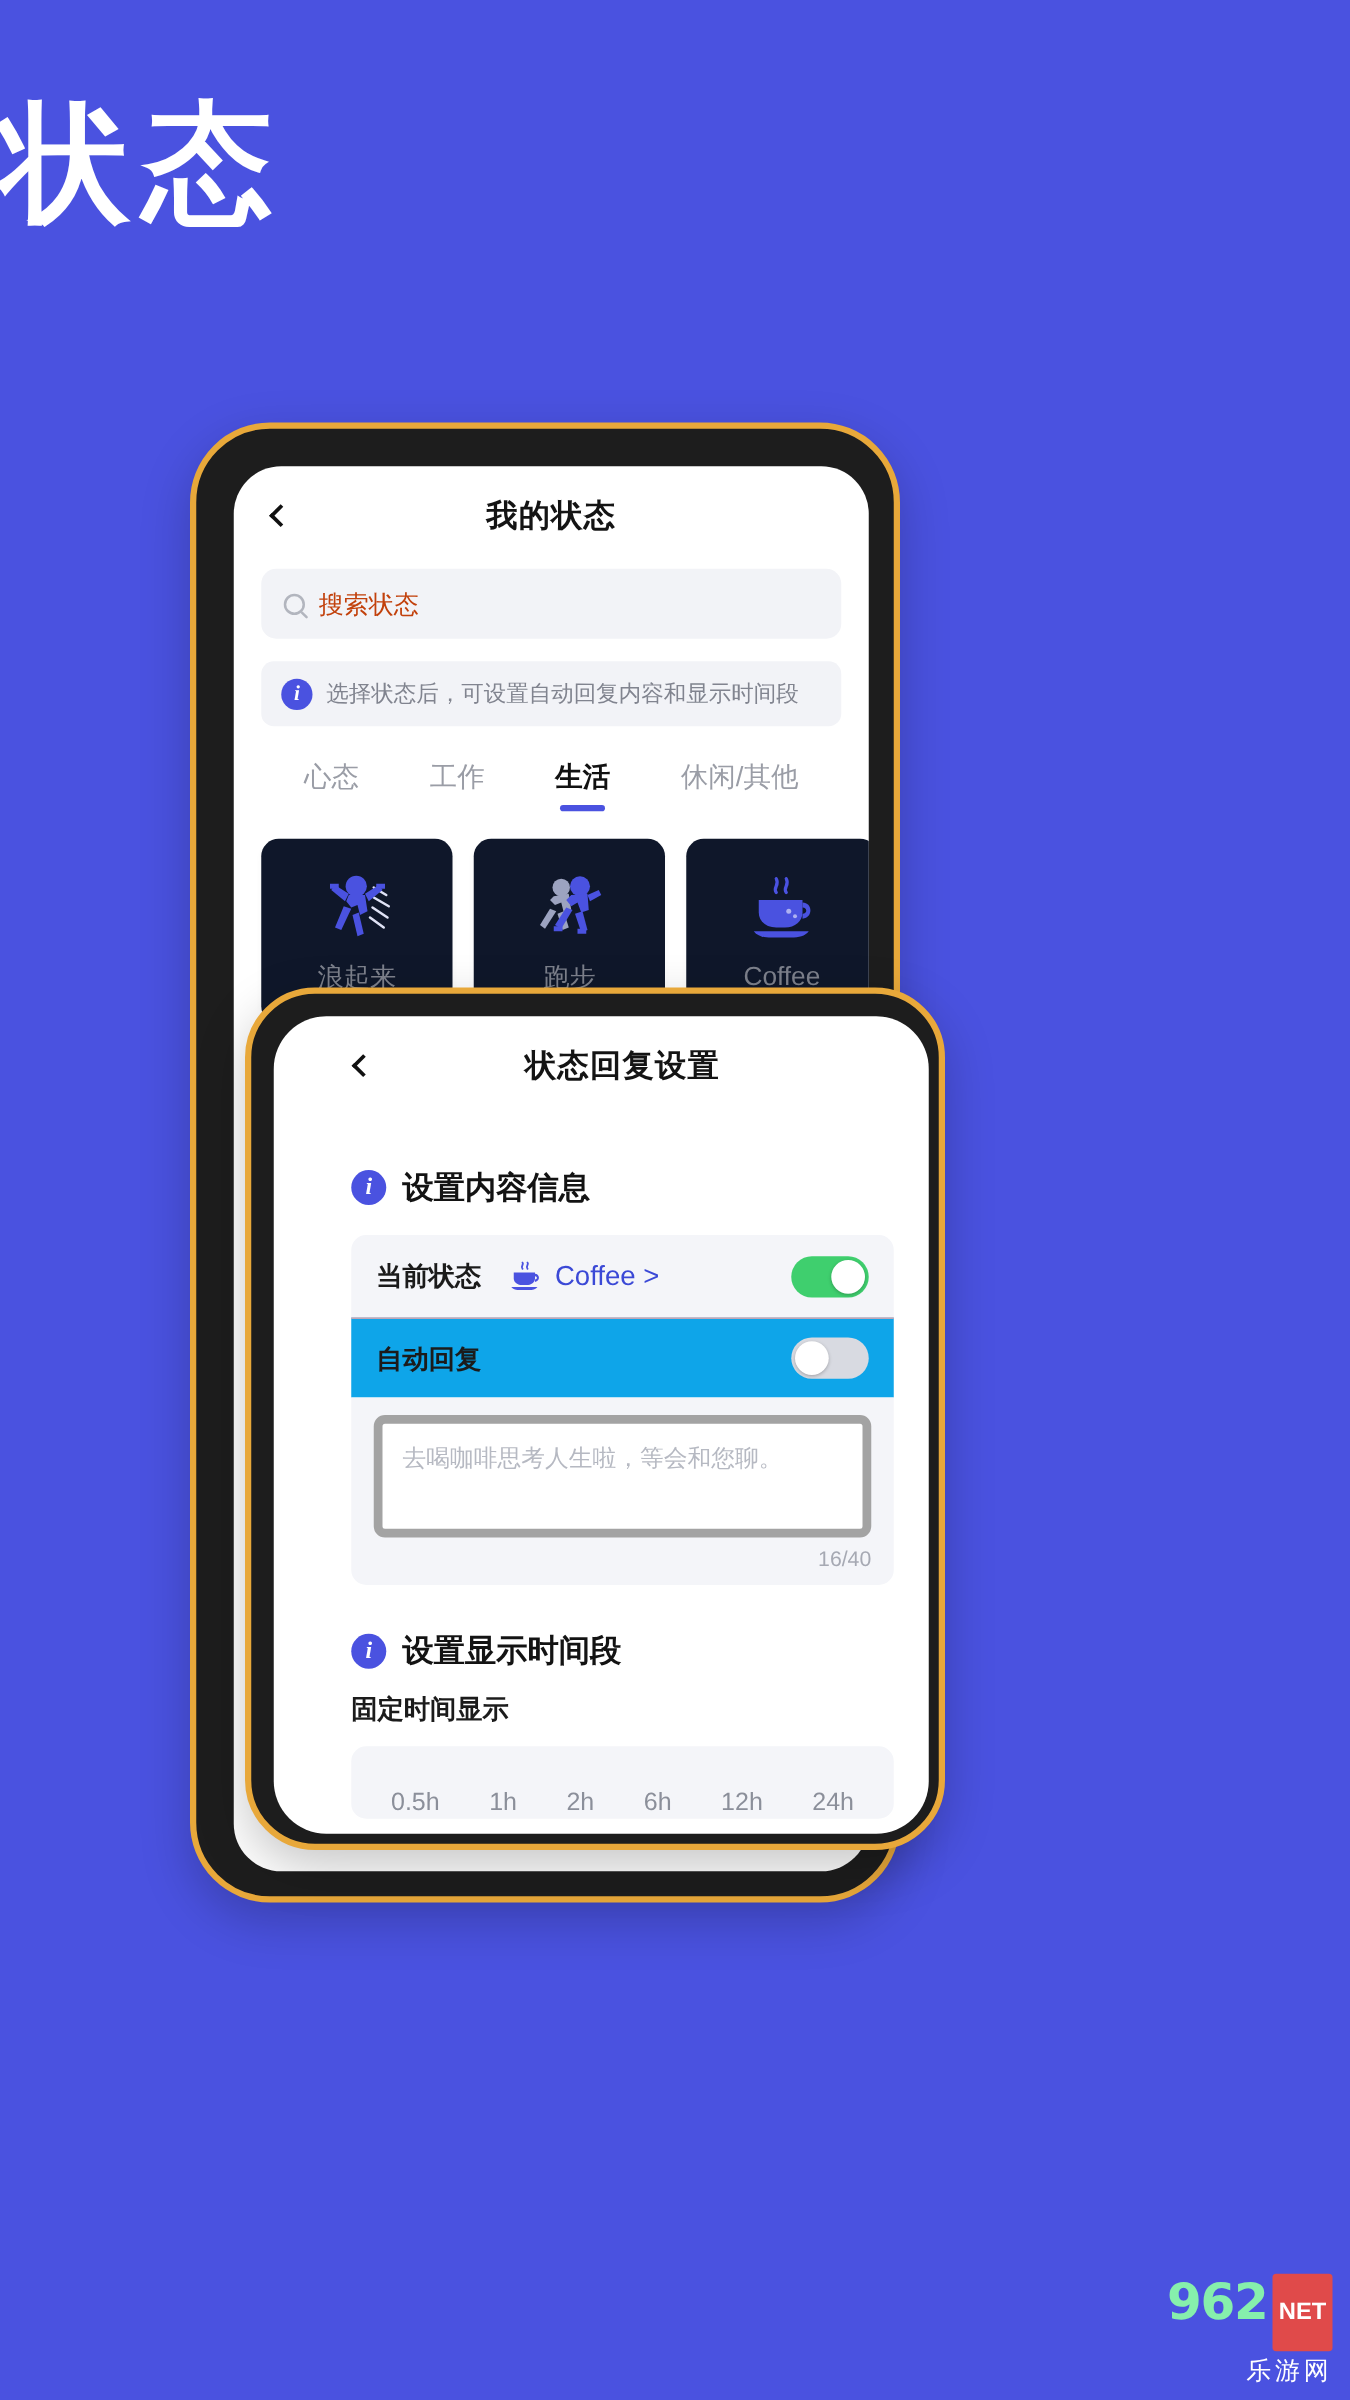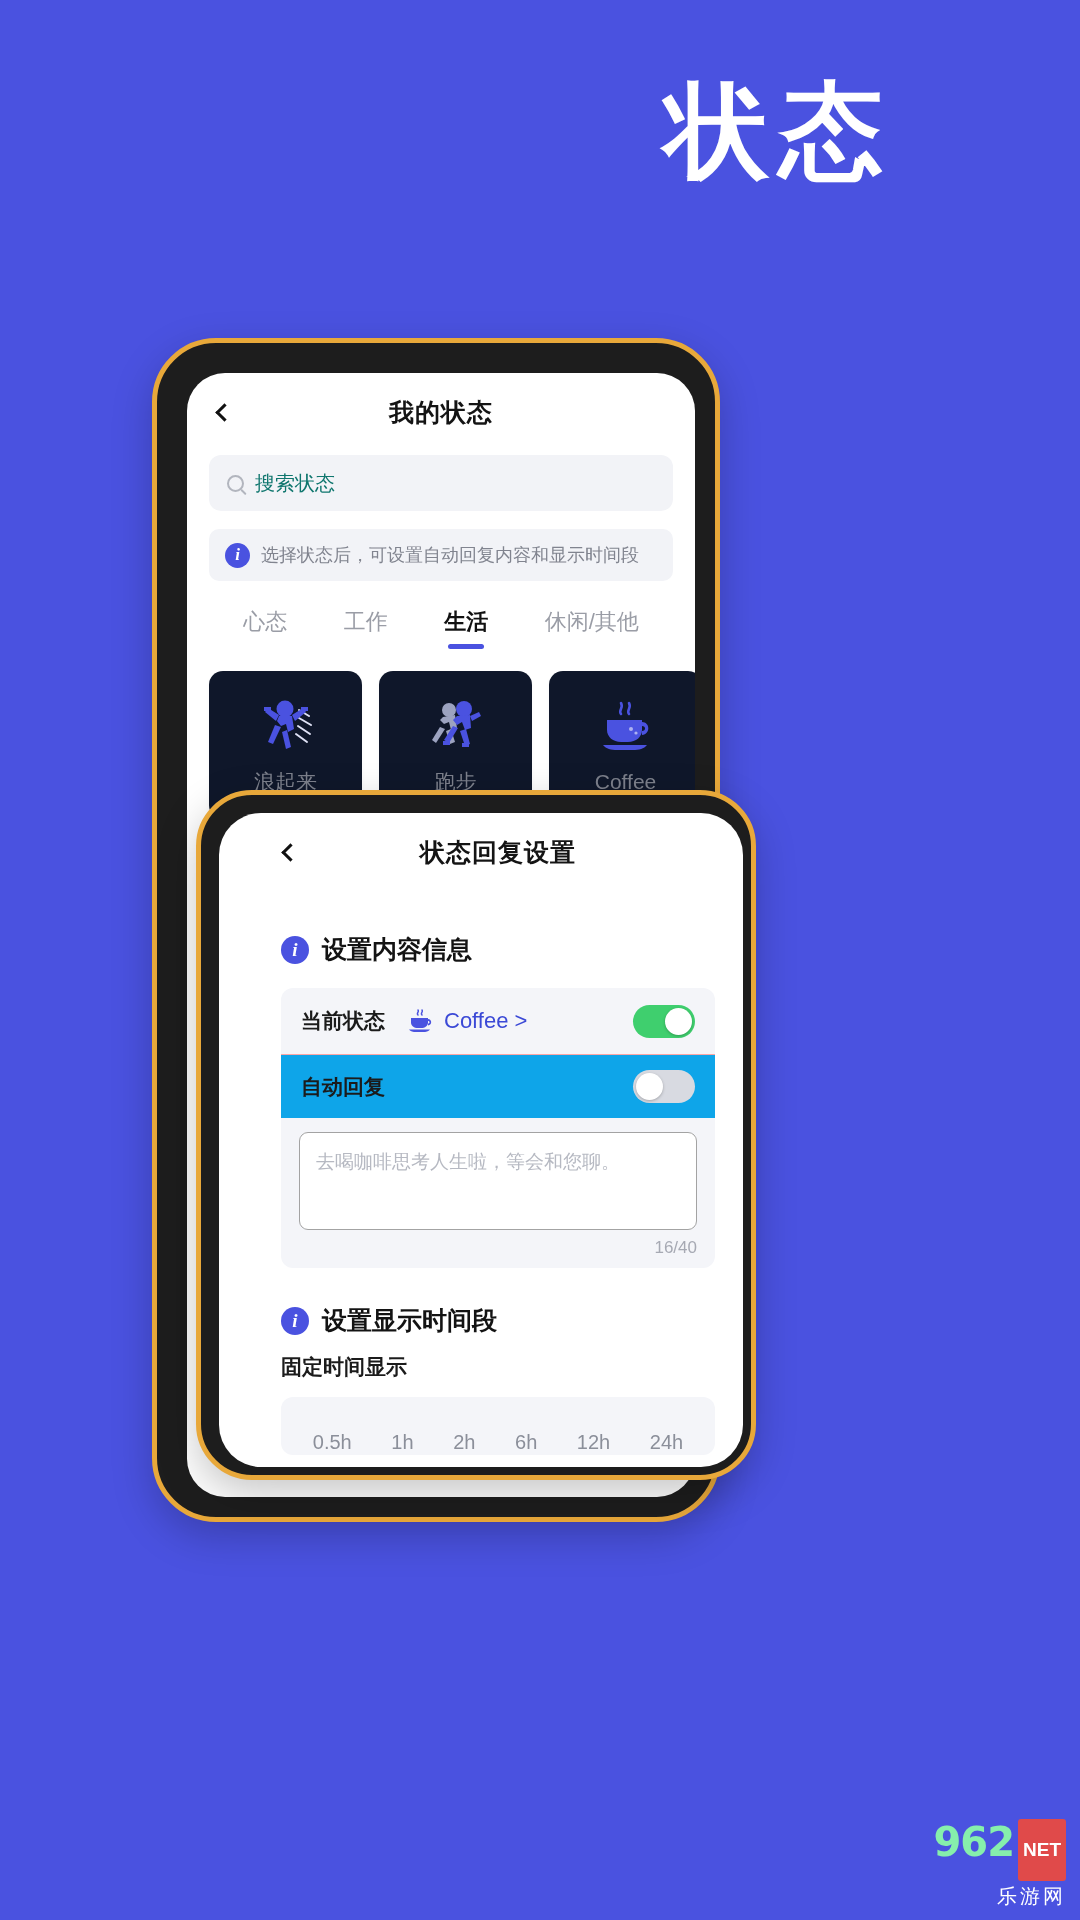--- a/index.html
+++ b/index.html
@@ -6,21 +6,21 @@
   html, body {
     width: 1080px; height: 1920px;
     font-family: "Liberation Sans", "DejaVu Sans", sans-serif;
     overflow: hidden;
   }
   body { background: #4a52e0; position: relative; }
 
   
   .hero {
     position: absolute; top: 0; left: 0; width: 893px;
-    text-align: right; padding-top: 72px;
+    text-align: left; padding-top: 72px;
   }
   .hero-title {
     color: #ffffff; font-size: 104px; font-weight: bold;
     letter-spacing: 10px; line-height: 1.15;
   }
   .hero-sub {
     color: #ffffff; font-size: 52px; font-weight: 500;
     letter-spacing: 3px; margin-top: 36px;
   }
 
@@ -77,21 +77,21 @@
   }
   .mag {
     width: 17px; height: 17px; border: 2px solid #b2b5be; border-radius: 50%;
     position: relative; flex: 0 0 auto;
   }
   .mag::after {
     content: ""; position: absolute; right: -5px; bottom: -3px;
     width: 7px; height: 2px; background: #b2b5be; transform: rotate(45deg);
     border-radius: 2px;
   }
-  .search-ph { color: #0f766e; font-size: 20px; }
+  .search-ph { color: #c2410c; font-size: 20px; }
 
   .banner {
     margin-top: 18px; height: 52px; background: #f2f3f7; border-radius: 10px;
     display: flex; align-items: center; padding: 0 16px; gap: 11px;
   }
   .ico-i {
     width: 25px; height: 25px; border-radius: 50%; background: #4a52e0;
     color: #fff; font-size: 17px; font-weight: bold; font-style: italic;
     display: flex; align-items: center; justify-content: center;
     font-family: "Liberation Serif", serif; flex: 0 0 auto;
@@ -146,21 +146,21 @@
   .toggle.off .knob { left: 3px; }
 
   .row-white {
     background: #0ea5e9; height: 64px; display: flex; align-items: center;
     padding: 0 20px; border-top: 1px solid #fca5a5; justify-content: center;
   }
   .reply-box {
     background: #f4f5f9; border-radius: 0 0 12px 12px; padding: 14px 18px 10px 18px;
   }
   .reply-area {
-    background: #ffffff; border: 1px solid #a3a3a3; border-radius: 9px;
+    background: #ffffff; border: 7px solid #a3a3a3; border-radius: 9px;
     height: 98px; padding: 15px 16px; font-size: 19px; color: #b6b9c2;
     line-height: 1.5;
   }
   .counter { text-align: right; font-size: 17px; color: #a6a9b3; margin-top: 8px; }
 
   .sub-label { font-size: 21px; font-weight: bold; color: #1b1b1b; margin-top: 16px; }
   .time-chips {
     margin-top: 16px; background: #f4f5f9; border-radius: 12px; height: 58px;
     display: flex; align-items: center; justify-content: space-around; padding: 0 12px;
   }

